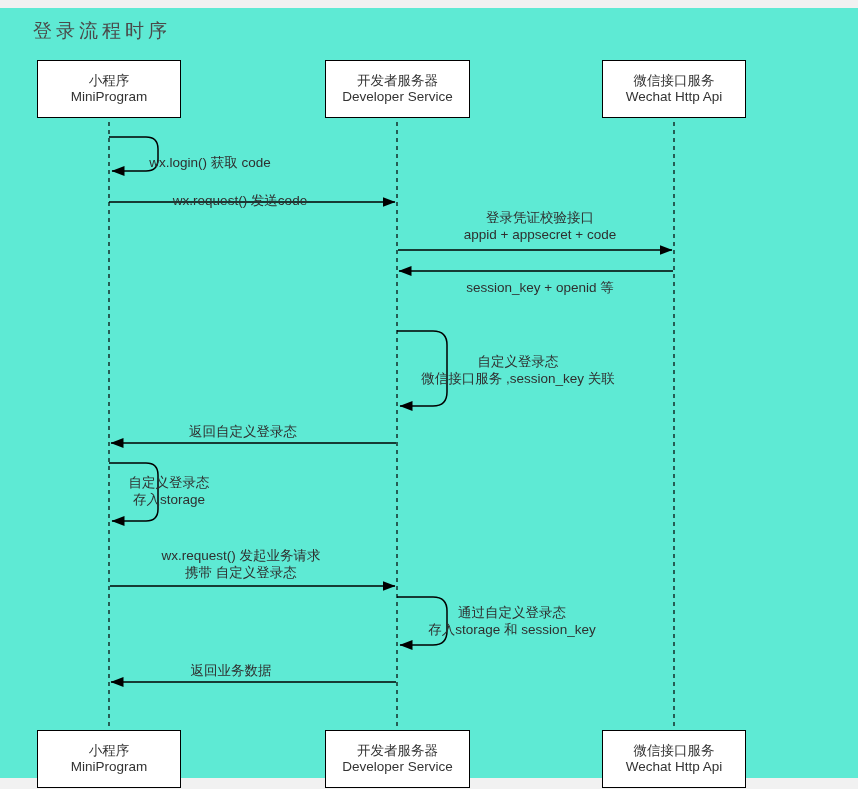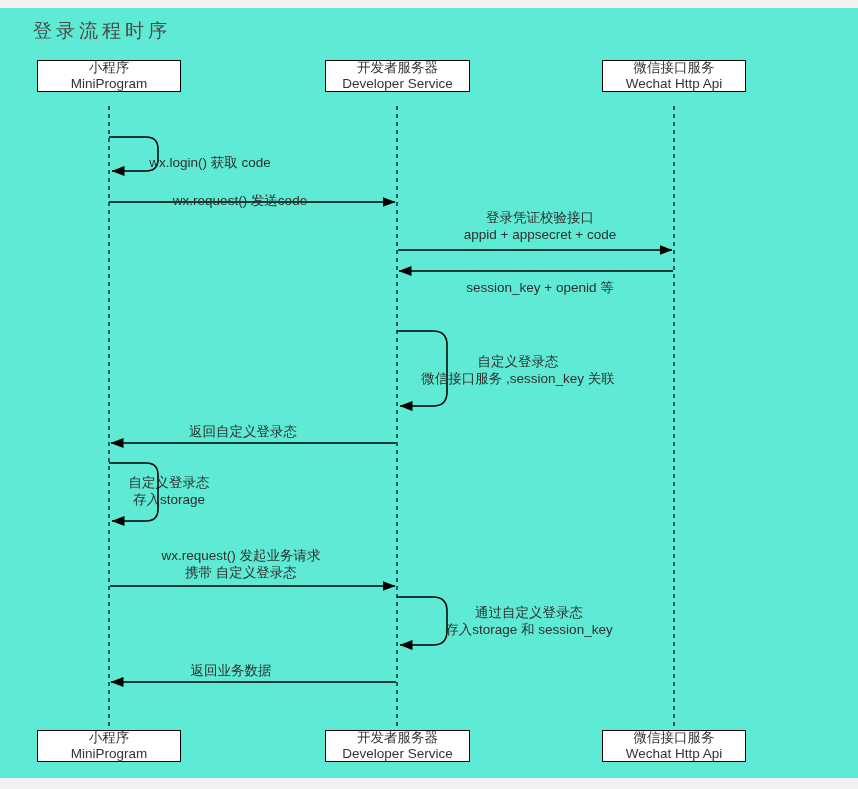--- a/index.html
+++ b/index.html
@@ -8,21 +8,21 @@
     font-family:"Liberation Sans","DejaVu Sans",sans-serif;color:#333;
   }
   .page-edge{position:absolute;left:0;width:858px;background:#f1f1f1;}
   .edge-top{top:0;height:8px;}
   .edge-bottom{top:778px;height:11px;}
   .title{
     position:absolute;left:33px;top:18px;font-size:19px;letter-spacing:4px;
     color:#4a4a4a;white-space:nowrap;
   }
   .actor{
-    position:absolute;height:32px;box-sizing:border-box;border:1.4px solid #000;
+    position:absolute;height:58px;box-sizing:border-box;border:1.4px solid #000;
     background:#fff;display:flex;flex-direction:column;align-items:center;
     justify-content:center;line-height:16px;font-size:13.5px;color:#333;
     text-align:center;z-index:2;
   }
   svg.layer{position:absolute;left:0;top:0;z-index:1;}
   .lifeline{stroke:#000;stroke-width:1.2;stroke-dasharray:4,4;fill:none;}
   .edge{stroke:#000;stroke-width:1.5;fill:none;}
   .msg{
     position:absolute;font-size:13.5px;line-height:17px;color:#2f2f2f;
     white-space:nowrap;z-index:2;text-align:center;
@@ -109,21 +109,21 @@
     <div>返回自定义登录态</div>
   </div>
   <div class="msg center" style="left:169px;top:474px">
     <div>自定义登录态</div>
     <div>存入storage</div>
   </div>
   <div class="msg center" style="left:241px;top:547px">
     <div>wx.request() 发起业务请求</div>
     <div>携带 自定义登录态</div>
   </div>
-  <div class="msg center" style="left:529px;top:604px">
+  <div class="msg center" style="left:512px;top:604px">
     <div>通过自定义登录态</div>
     <div>存入storage 和 session_key</div>
   </div>
   <div class="msg center" style="left:231px;top:662px">
     <div>返回业务数据</div>
   </div>
 
 </div>
 
 </body></html>

